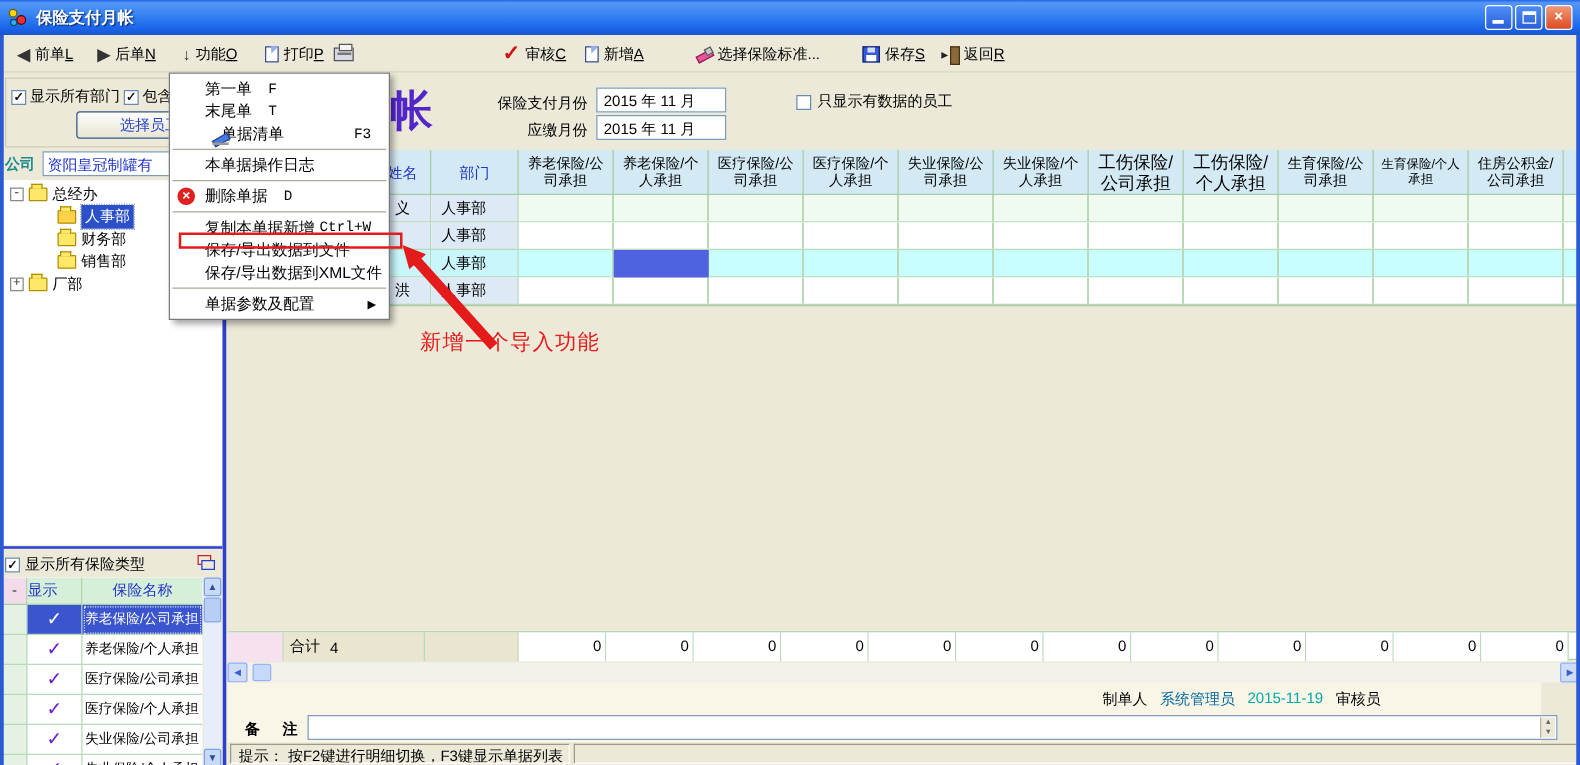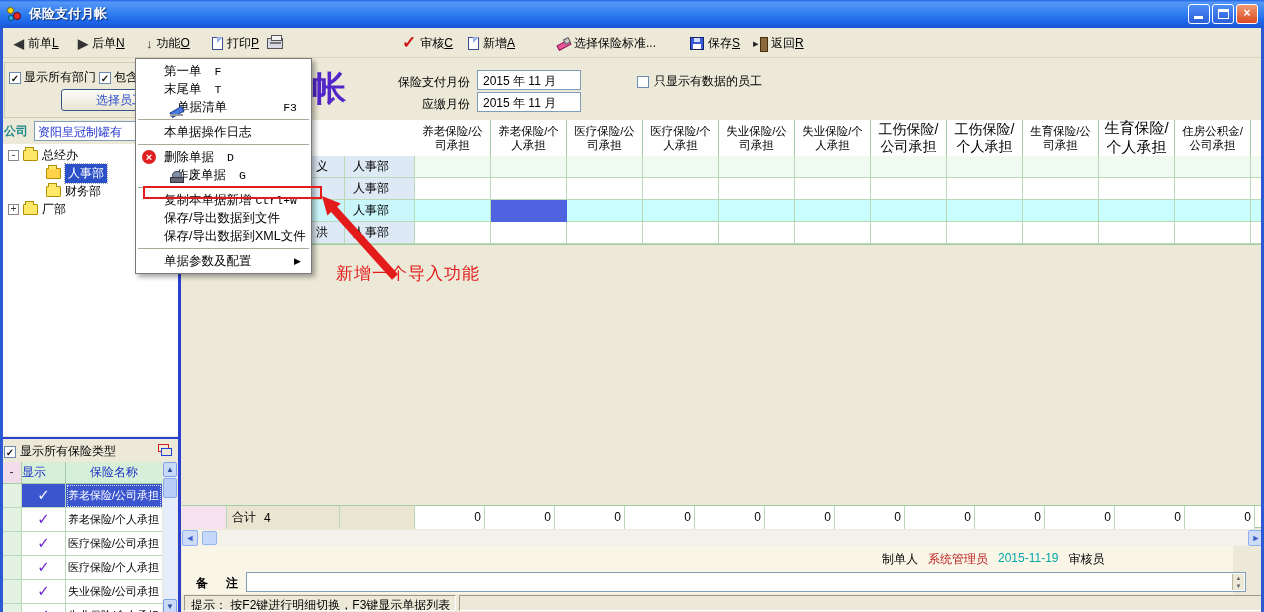--- a/index.html
+++ b/index.html
@@ -86,21 +86,21 @@
 .totals .c{position:absolute;top:0;height:23px;border-right:1px solid #b9d9b9;display:flex;align-items:center}
 .tot-zeros{position:absolute;left:233px;top:0;height:23px;display:flex}
 .zc{width:70px;height:23px;border-right:1px solid #b9d9b9;background:#fff;text-align:right;padding:4px 3px 0 0;flex:0 0 auto}
 
 .hscroll{position:absolute;left:182px;top:530px;width:1082px;height:16px;background:#f2f1ea;z-index:2}
 .sbtn{position:absolute;top:0;width:16px;height:16px;background:#cfdcf8;border:1px solid #8cb0f8;border-radius:2px;color:#3a62c8;text-align:center;font:9px/14px "Liberation Sans",sans-serif}
 .sthumb{position:absolute;left:20px;top:1px;width:15px;height:14px;background:#c6d8fb;border:1px solid #95b5f0;border-radius:2px}
 
 .lower{position:absolute;left:182px;top:546px;width:1051px;height:48px;background:#f9f6e8;z-index:2}
 .docinfo{position:absolute;left:700px;top:5px;display:flex;gap:10px;white-space:nowrap}
-.docinfo .red{color:#b91c1c}
+.docinfo .red{color:#0369a1}
 .docinfo .teal{color:#00a8a8}
 .remark-lab{position:absolute;top:29px;font-weight:bold}
 .remark-input{position:absolute;left:64px;top:26px;width:1000px;height:20px;background:#fff;border:1px solid #7f9db9}
 .spin{position:absolute;right:1px;top:1px;width:12px;height:16px;background:#ece9d8;border-left:1px solid #b8b4a0;font:6px/8px "Liberation Sans",sans-serif;color:#666;text-align:center}
 .statusbar{position:absolute;left:182px;top:594px;width:1082px;height:18px;background:#ece9d8;z-index:2}
 .spanel{position:absolute;top:1px;height:16px;border:1px solid;border-color:#9a9a86 #fff #fff #9a9a86;padding:1px 6px;white-space:nowrap;overflow:hidden}
 
 .panel-bottom{position:absolute;left:0;top:437px;width:178px;height:175px;background:#ece9d8;border-top:2px solid #2b3fd0;z-index:6}
 .pb-head{position:absolute;left:4px;top:4px;display:flex;align-items:center;gap:4px;white-space:nowrap}
 .swap-ico{position:absolute;left:158px;top:5px;width:14px;height:12px}
@@ -231,20 +231,25 @@
       <span class="folder"></span>
       <span class="tlabel">人事部</span>
     </div>
 
     <div class="tree-item child">
       <span class="twisty"></span>
       <span class="folder"></span>
       <span class="tlabel">财务部</span>
     </div>
 
+    <div class="tree-item child">
+      <span class="twisty"></span>
+      <span class="folder"></span>
+      <span class="tlabel">销售部</span>
+    </div>
 
 
     <div class="tree-item root">
       <span class="twisty">+</span>
       <span class="folder"></span>
       <span class="tlabel">厂部</span>
     </div>
   </div>
 
 <div class="vsep"></div>
@@ -253,41 +258,47 @@
 <span class="fld-label" style="left:315px;top:74px">保险支付月份</span>
 <span class="fld-input" style="left:477px;top:70px">2015 年 11 月</span>
 <span class="fld-label" style="left:315px;top:96px">应缴月份</span>
 <span class="fld-input" style="left:477px;top:92px">2015 年 11 月</span>
 <span class="cb-onlydata">
   <span class="cb"></span>
   <span>只显示有数据的员工</span>
 </span>
 
 <div class="table-wrap">
+  <div class="thead">
+    <div class="th" style="left:0;width:118px"></div>
+    <div class="th" style="left:118px;width:45px">姓名</div>
+    <div class="th" style="left:163px;width:70px">部门</div>
+    <div class="th" style="left:1069px;width:13px;border-right:none"></div>
+  </div>
   <div class="thead-ins">
 
       <div class="th" style="font-size:11.5px">养老保险/公司承担</div>
 
       <div class="th" style="font-size:11.5px">养老保险/个人承担</div>
 
       <div class="th" style="font-size:11.5px">医疗保险/公司承担</div>
 
       <div class="th" style="font-size:11.5px">医疗保险/个人承担</div>
 
       <div class="th" style="font-size:11.5px">失业保险/公司承担</div>
 
       <div class="th" style="font-size:11.5px">失业保险/个人承担</div>
 
       <div class="th" style="font-size:14px">工伤保险/公司承担</div>
 
       <div class="th" style="font-size:14px">工伤保险/个人承担</div>
 
       <div class="th" style="font-size:11.5px">生育保险/公司承担</div>
 
-      <div class="th" style="font-size:15px">生育保险/个人承担</div>
+      <div class="th" style="font-size:10px">生育保险/个人承担</div>
 
       <div class="th" style="font-size:11.5px">住房公积金/公司承担</div>
     </div>
   <div>
 
       <div class="trow row-a" style="top: 36px;">
         <span class="tcell fz" style="left:0;width:118px"></span>
         <span class="tcell fz" style="left:118px;width:45px;justify-content:center">义</span>
         <span class="tcell fz" style="left:163px;width:70px;padding-left:8px">人事部</span>
         <span class="vals"></span>
@@ -441,25 +452,20 @@
   <div class="msep"></div>
   <div class="mi">
     <span>本单据操作日志</span>
   </div>
   <div class="msep"></div>
   <div class="mi">
     <span class="mi-icon delx">×</span>
     <span>删除单据</span>
       <span class="mi-key">D</span>
   </div>
-  <div class="mi">
-    <span class="mi-icon stamp"></span>
-    <span>作废单据</span>
-      <span class="mi-key">G</span>
-  </div>
   <div class="msep"></div>
   <div class="mi">
     <span>复制本单据新增</span>
       <span class="mi-key right">Ctrl+W</span>
   </div>
   <div class="mi">
     <span>保存/导出数据到文件</span>
   </div>
   <div class="mi">
     <span>保存/导出数据到XML文件</span>

